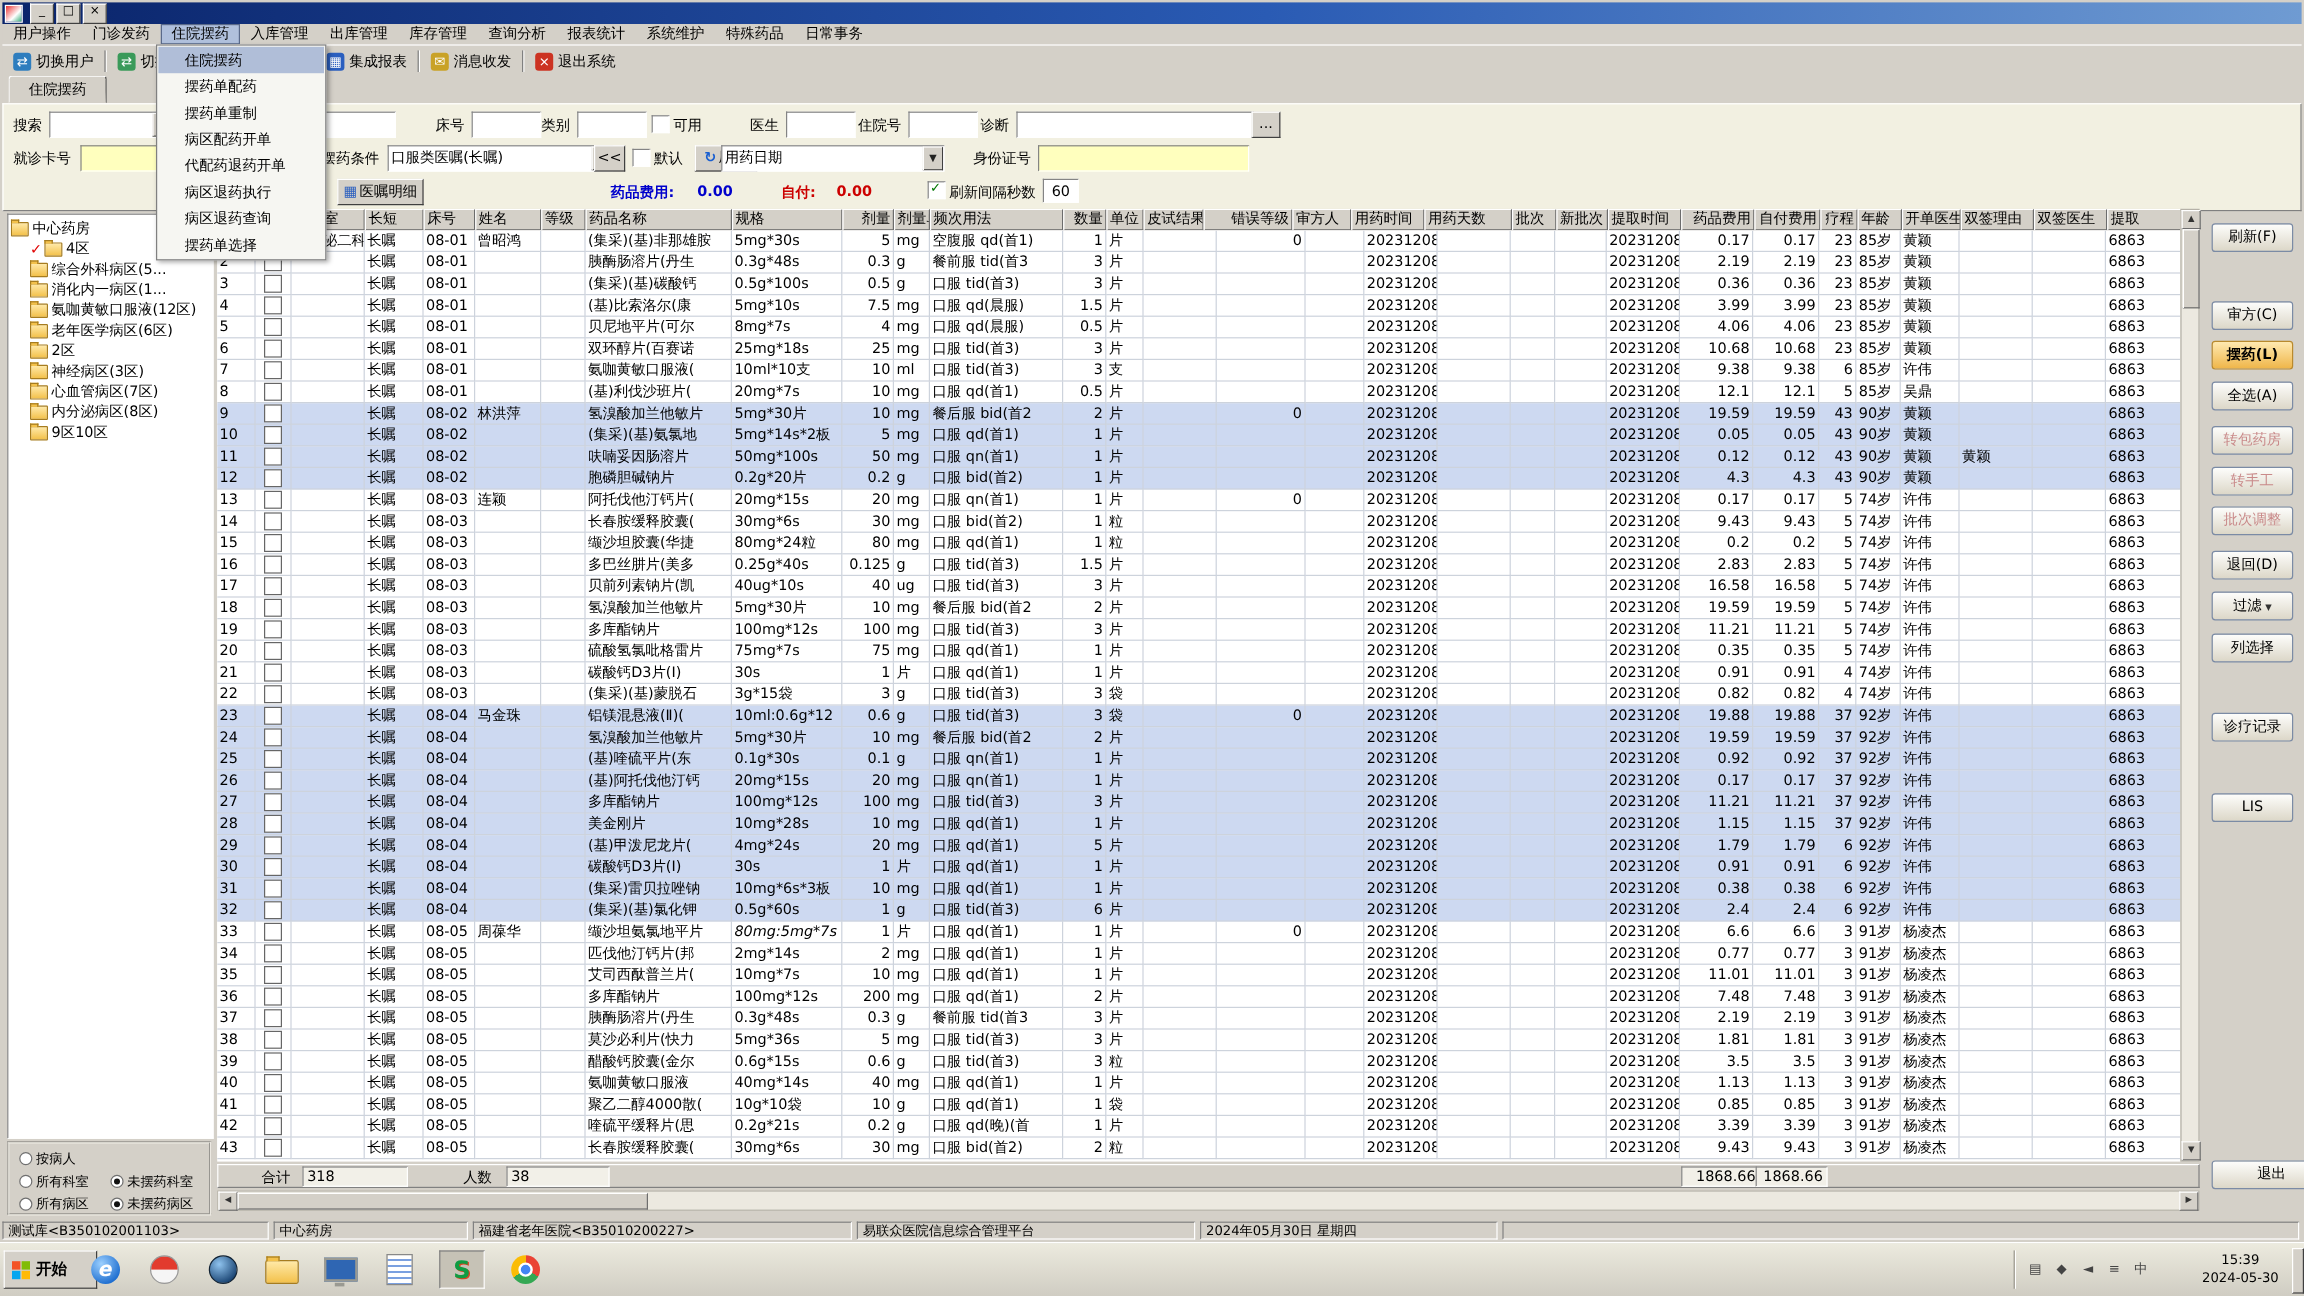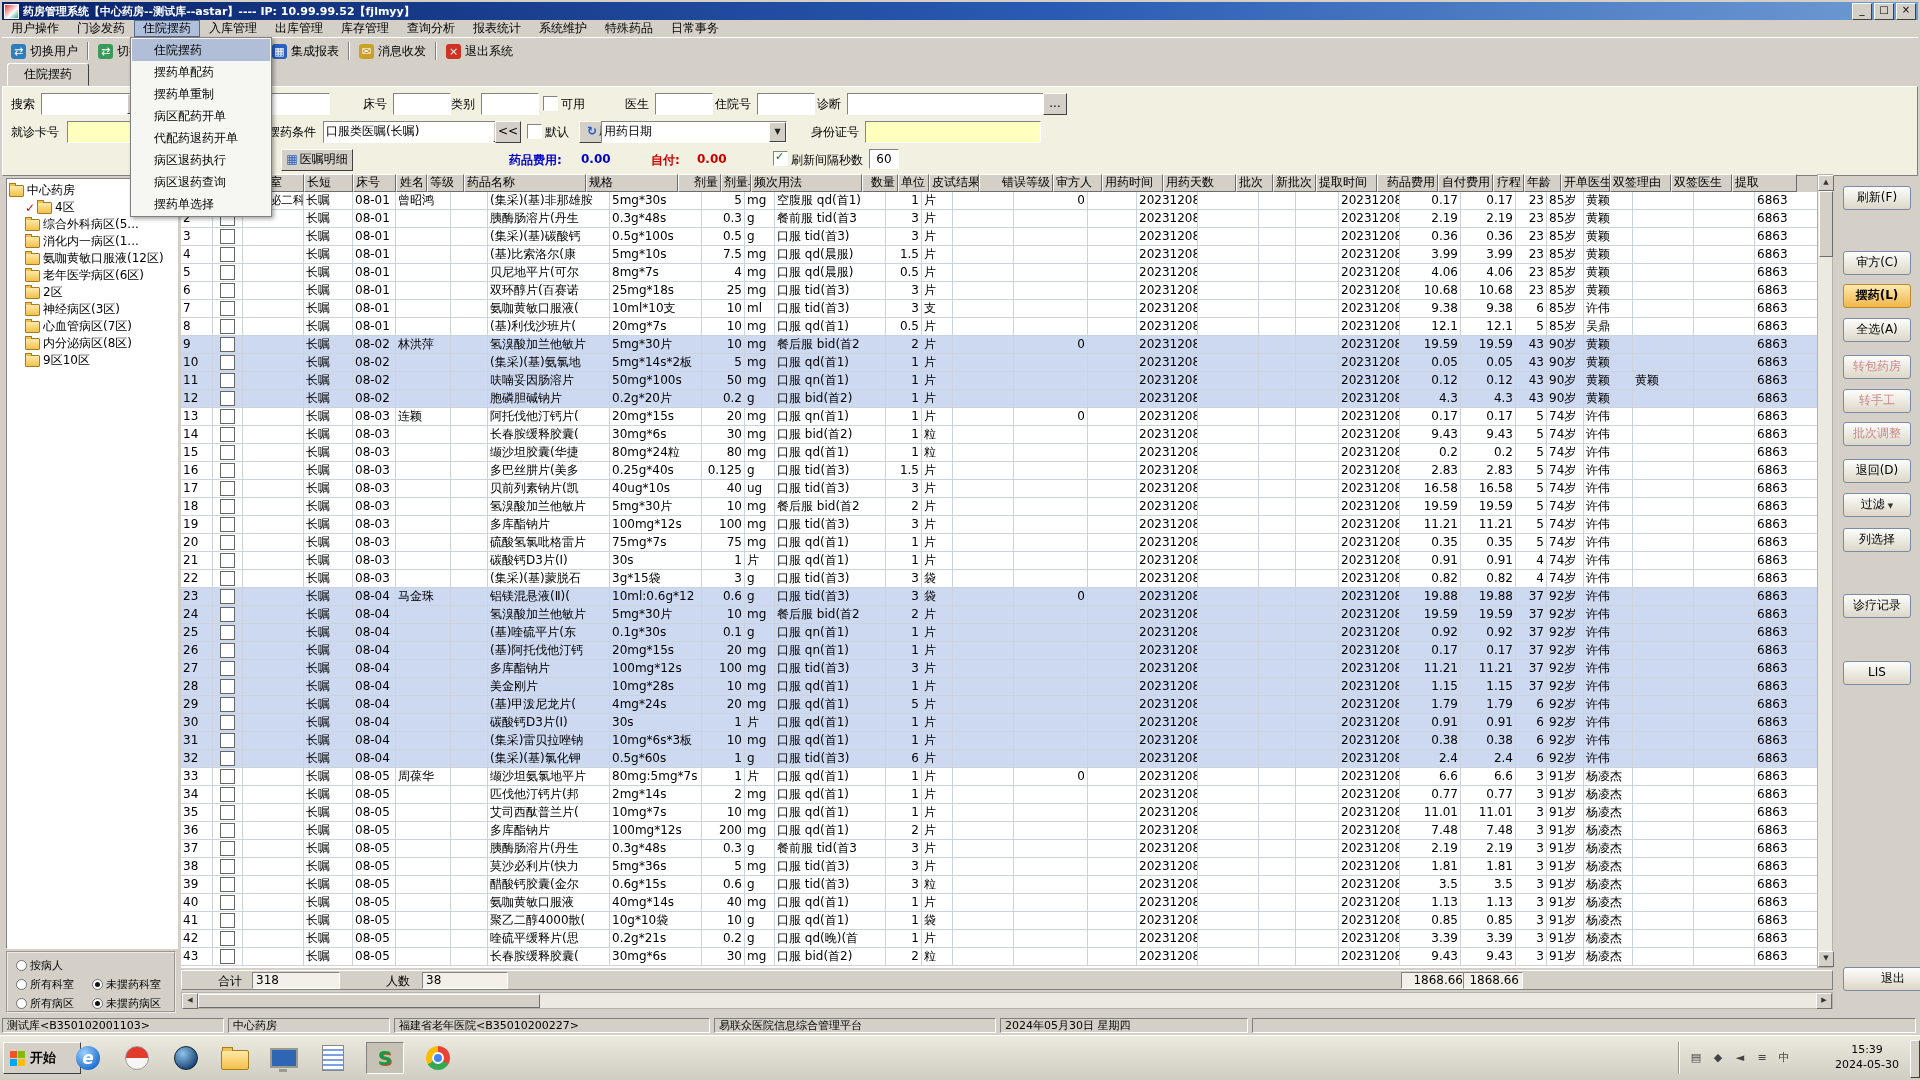--- a/index.html
+++ b/index.html
@@ -127,21 +127,20 @@
   .ctx-item{height:22px;line-height:22px;padding:0 14px 0 22px;white-space:nowrap;font-size:12px;}
   .ctx-item.hl{background:#b0bed8;}
 </style>
 </head>
 <body>
 
 <div id="screen">
 
   <div class="titlebar">
     <span class="app-ic"></span>
-    <span class="title-text">药房管理系统【中心药房--测试库--astar】---- IP: 10.99.99.52【fjlmyy】</span>
     <span class="win-btn">_</span>
     <span class="win-btn">□</span>
     <span class="win-btn">×</span>
   </div>
 
   <div class="menubar" id="menubar">
       <div class="menu-item">用户操作</div>
       <div class="menu-item">门诊发药</div>
       <div class="menu-item active">住院摆药</div>
       <div class="menu-item">入库管理</div>
@@ -289,21 +288,21 @@
         <span class="tree-label">9区10区</span>
       </div>
     </div>
 
   <div id="table-header">
       <div class="th" style="width: 32px;"></div>
       <div class="th" style="width: 30px;"></div>
       <div class="th" style="width: 61px;">请科室</div>
       <div class="th" style="width: 49px;">长短</div>
       <div class="th" style="width: 43px;">床号</div>
-      <div class="th" style="width: 31px; text-align: right;">姓名</div>
+      <div class="th" style="width: 55px;">姓名</div>
       <div class="th" style="width: 37px;">等级</div>
       <div class="th" style="width: 122px;">药品名称</div>
       <div class="th" style="width: 92px;">规格</div>
       <div class="th" style="width: 43px; text-align: right;">剂量</div>
       <div class="th" style="width: 30px;">剂量单</div>
       <div class="th" style="width: 111px;">频次用法</div>
       <div class="th" style="width: 36px; text-align: right;">数量</div>
       <div class="th" style="width: 31px;">单位</div>
       <div class="th" style="width: 50px;">皮试结果</div>
       <div class="th" style="width: 74px; text-align: right;">错误等级</div>
@@ -1415,21 +1414,21 @@
         <div class="td" style="width: 32px;">33</div>
         <div class="td" style="width: 30px;">
           <span class="cb"></span>
         </div>
         <div class="td" style="width: 61px;"></div>
         <div class="td" style="width: 49px;">长嘱</div>
         <div class="td" style="width: 43px;">08-05</div>
         <div class="td" style="width: 55px;">周葆华</div>
         <div class="td" style="width: 37px;"></div>
         <div class="td" style="width: 122px;">缬沙坦氨氯地平片</div>
-        <div class="td" style="width: 92px;">80mg:5mg*7s</div>
+        <div class="td" style="width: 92px; font-style: italic;">80mg:5mg*7s</div>
         <div class="td num" style="width: 43px;">1</div>
         <div class="td" style="width: 30px;">片</div>
         <div class="td" style="width: 111px;">口服 qd(首1)</div>
         <div class="td num" style="width: 36px;">1</div>
         <div class="td" style="width: 31px;">片</div>
         <div class="td" style="width: 61px;"></div>
         <div class="td num" style="width: 74px;">0</div>
         <div class="td" style="width: 49px;"></div>
         <div class="td" style="width: 61px;">20231208</div>
         <div class="td" style="width: 61px;"></div>

